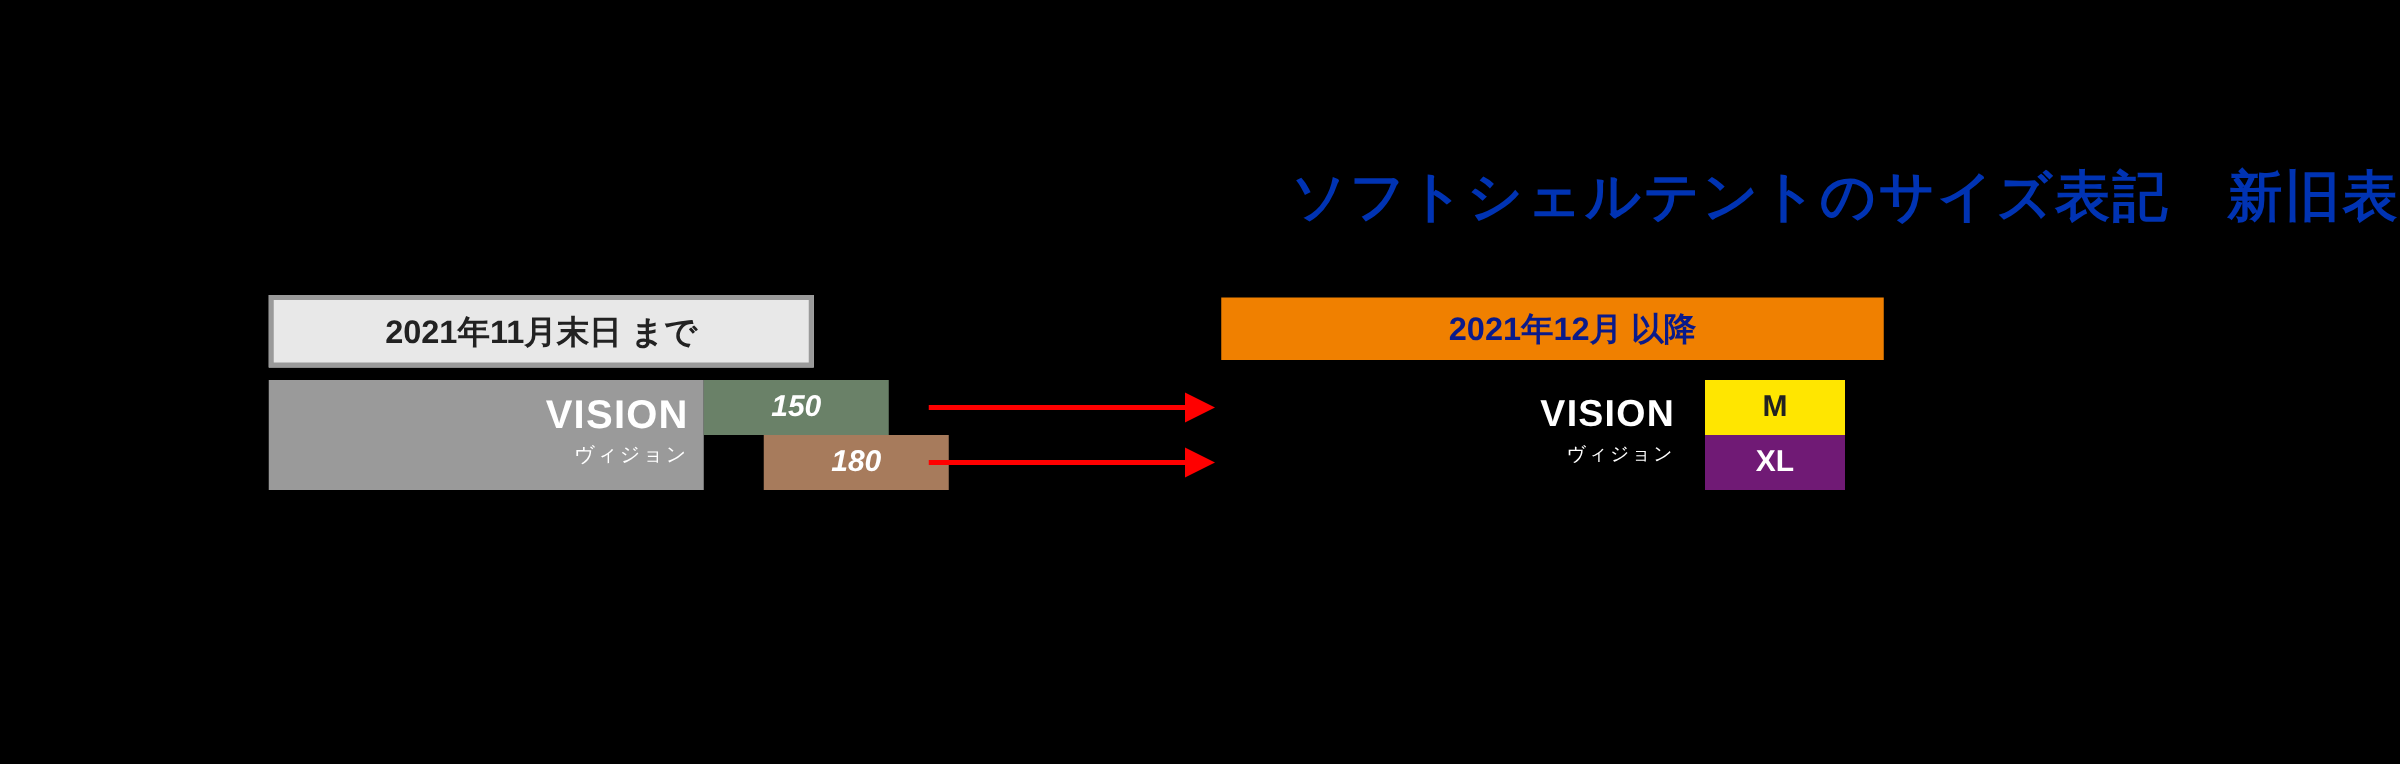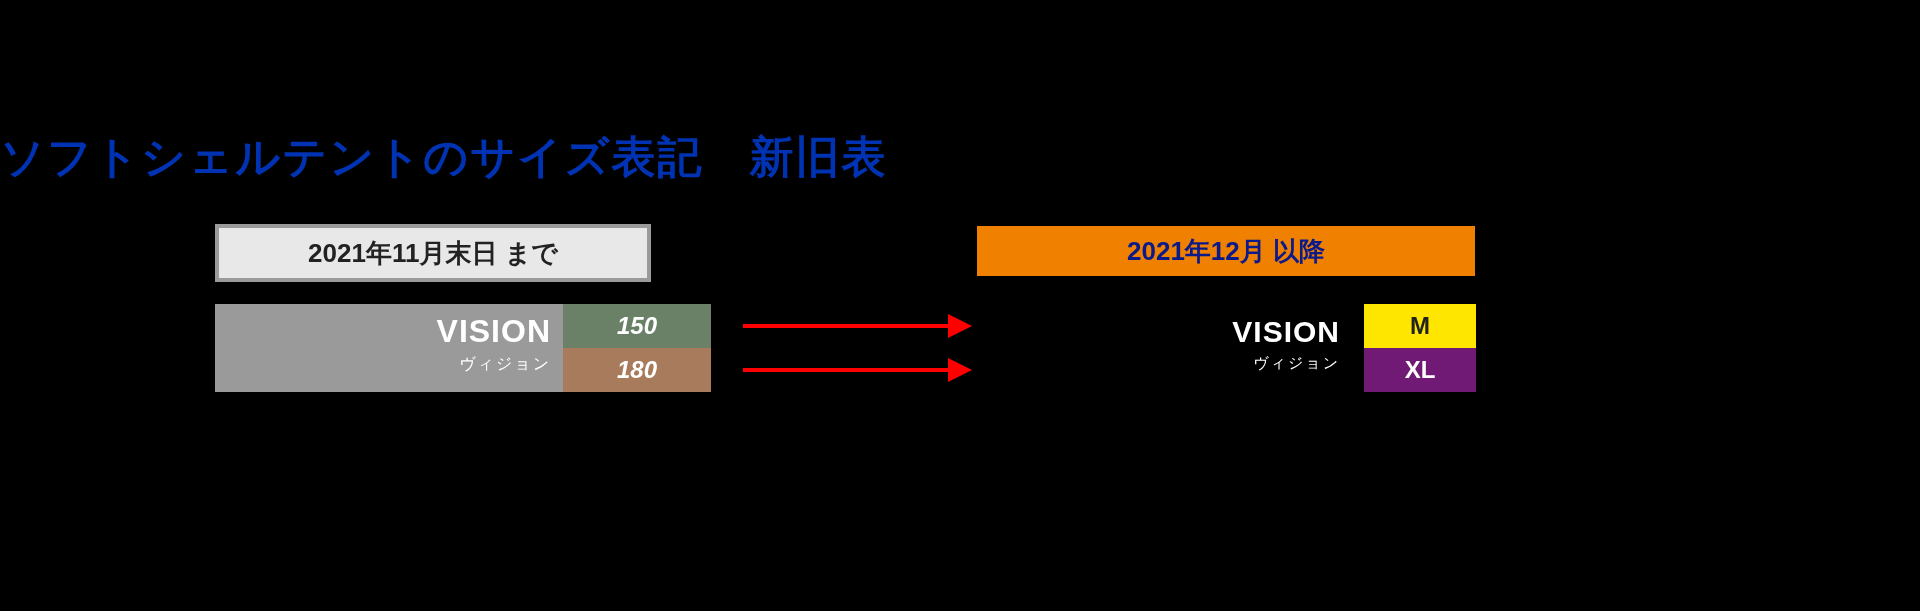--- a/index.html
+++ b/index.html
@@ -10,49 +10,51 @@
     color: #fff;
     width: 1920px;
     height: 611px;
     overflow: hidden;
   }
   .title {
     position: absolute;
     left: 0;
     width: 1920px;
     top: 128px;
-    text-align: left;
+    text-align: right;
     font-size: 44px;
     font-weight: 700;
     color: #0033b3;
     letter-spacing: 2px;
   }
   .header-box {
     position: absolute;
     height: 50px;
     line-height: 50px;
     text-align: center;
     font-size: 26px;
     font-weight: 600;
+    margin-top: 12px;
   }
   .header-old {
     left: 215px;
     top: 224px;
     width: 428px;
     background: #e8e8e8;
     border: 4px solid #9a9a9a;
     color: #222;
   }
   .header-new {
     left: 977px;
     top: 226px;
     width: 498px;
     background: #f08000;
     color: #0a1a8a;
     font-weight: 700;
+    padding-left: 32px;
   }
 
   
   .old-big-gray {
     position: absolute;
     left: 215px;
     top: 304px;
     width: 348px;
     height: 88px;
     background: #9a9a9a;
@@ -85,21 +87,21 @@
     width: 148px;
     height: 44px;
     line-height: 44px;
     text-align: center;
     font-size: 24px;
     font-style: italic;
     font-weight: 600;
     color: #fff;
   }
   .old-cell.top { top: 304px; background: #6a8168; }
-  .old-cell.bot { top: 348px; background: #a77b5c; }
+  .old-cell.bot { top: 348px; background: #a77b5c; margin-left: 48px; }
 
   
   .new-vision-en {
     position: absolute;
     left: 977px;
     top: 315px;
     width: 363px;
     text-align: right;
     font-size: 30px;
     font-weight: 700;

